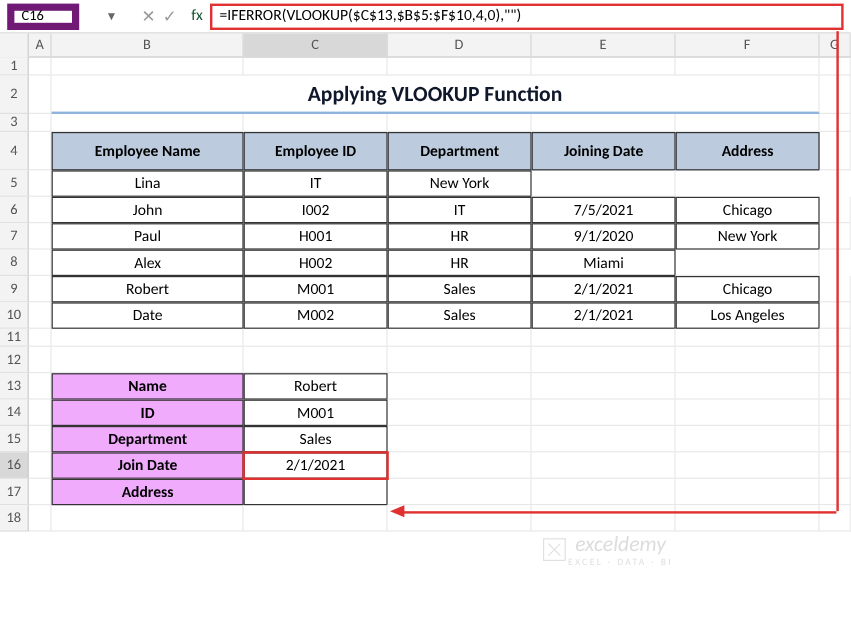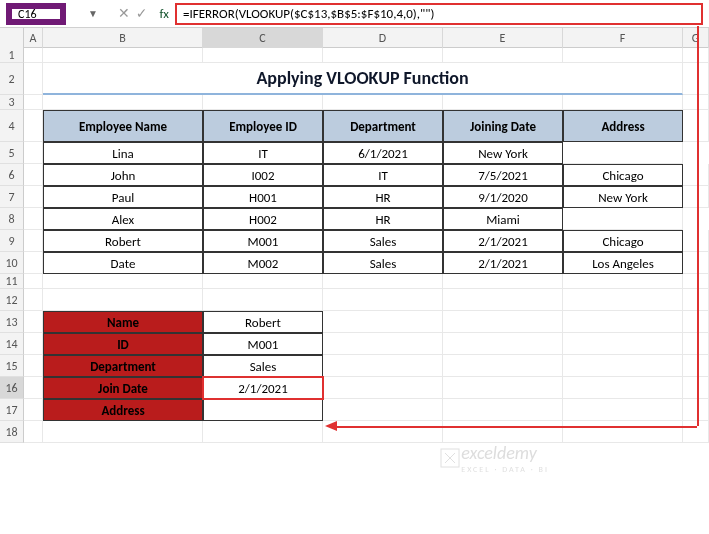--- a/index.html
+++ b/index.html
@@ -108,48 +108,49 @@
       border-bottom: 2px solid #8fb4dc;
     }
     .th {
       background: #bcccde;
       font-weight: bold;
       border: 1px solid #333 !important;
       font-size: 13px;
       text-align: center;
     }
     .td { border: 1px solid #333 !important; font-size: 13px; }
-    .th2 { background: #b91c1c; font-weight: bold; border: 1px solid #333 !important; font-size: 13px; }
+    .th2 { background: #f0abfc; font-weight: bold; border: 1px solid #333 !important; font-size: 13px; }
     .td2 { border: 1px solid #333 !important; font-size: 13px; }
     .selected { outline: 2px solid #e03030; outline-offset: -1px; z-index: 5; }
     .rowh.sel, .colheaders .sel { background: #d8d8d8; }
     .arrow-line {
       position: absolute;
       border: 1px solid #e03030;
       pointer-events: none;
     }
     .arrow-head {
       position: absolute;
       width: 0; height: 0;
       border-top: 5px solid transparent;
       border-bottom: 5px solid transparent;
       border-right: 12px solid #e03030;
       pointer-events: none;
     }
     .watermark {
       position: absolute;
       bottom: 60px;
-      right: 160px;
+      right: 148px;
       color: #ddd;
       font-size: 18px;
       font-style: italic;
       display: flex;
       align-items: center;
       gap: 0;
       pointer-events: none;
+      text-align: center;
     }
     .watermark .sub { font-size: 8px; letter-spacing: 2px; color: #e0e0e0; display: block; font-style: normal;}
   </style>
 </head>
 <body>
 
 <div class="topbar">
   <div class="name-box">C16</div>
   <span class="dd">▼</span>
   <div class="fx-group">
@@ -210,21 +211,20 @@
     <div class="cell th">Joining Date</div>
     <div class="cell th">Address</div>
     <div class="cell"></div>
   </div>
 
   <div class="rows">
       <div class="rowh">5</div>
       <div class="cell"></div>
       <div class="cell td">Lina</div>
       <div class="cell td">IT</div>
-      <div class="cell td">6/1/2021</div>
       <div class="cell td">New York</div>
       <div class="cell"></div>
     </div>
   <div class="rows">
       <div class="rowh">6</div>
       <div class="cell"></div>
       <div class="cell td">John</div>
       <div class="cell td">I002</div>
       <div class="cell td">IT</div>
       <div class="cell td">7/5/2021</div>

